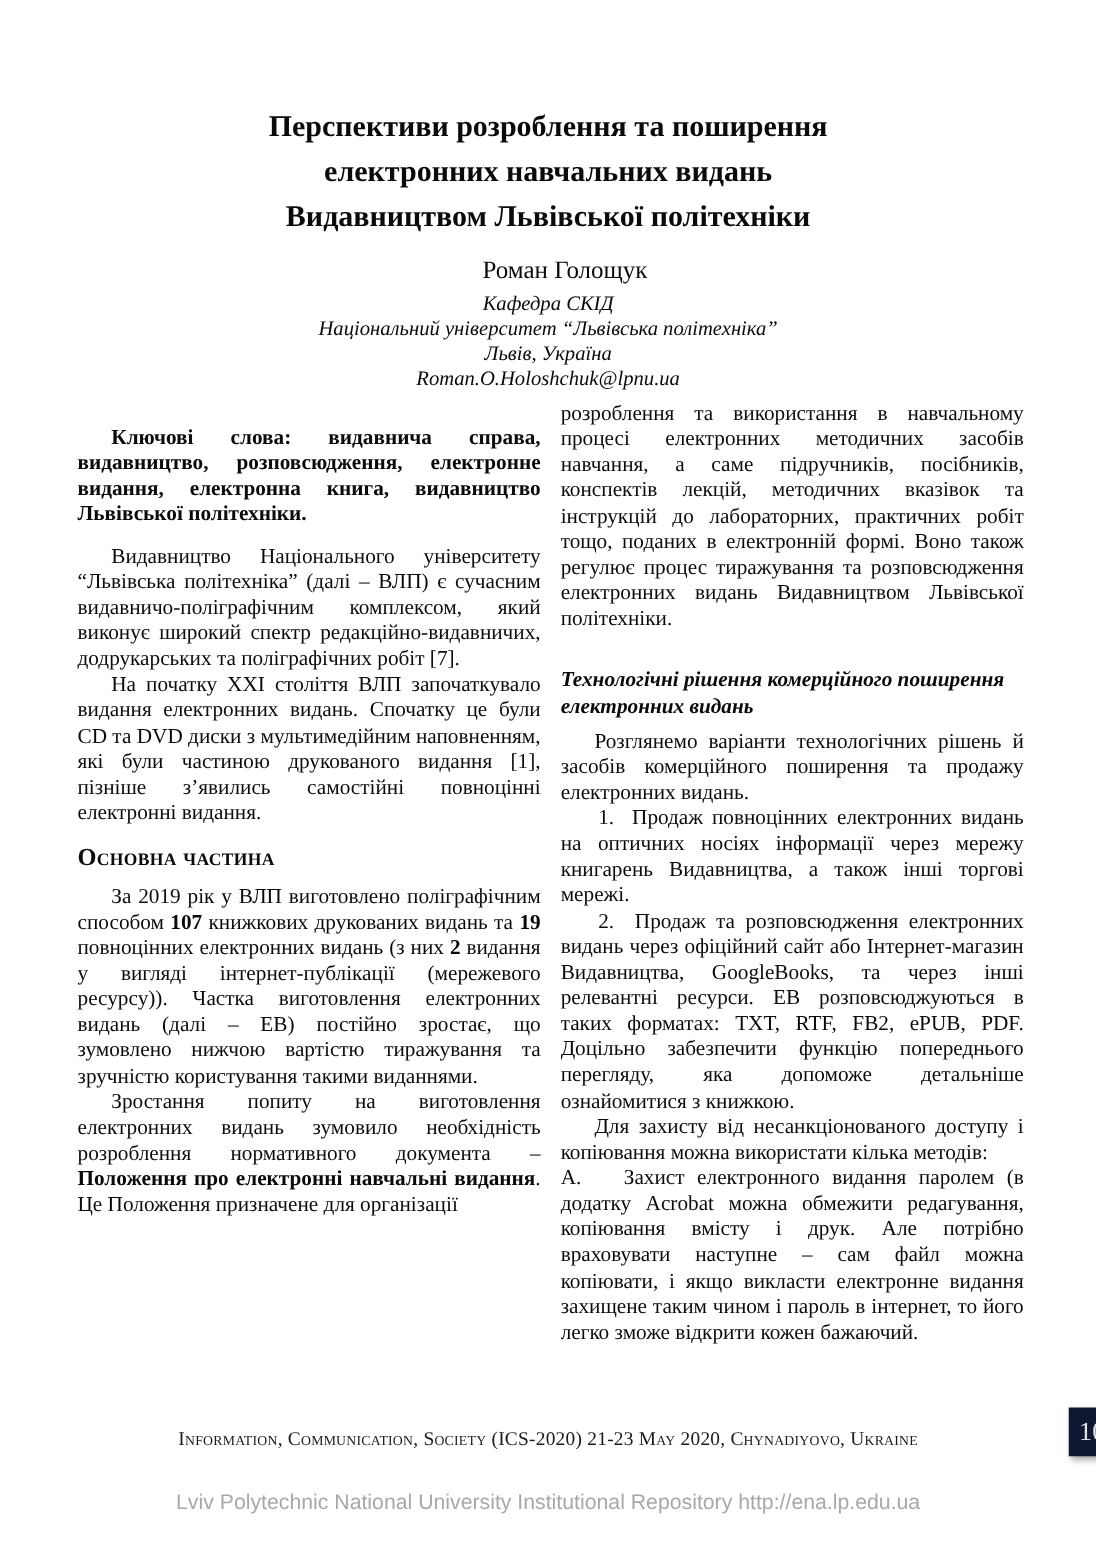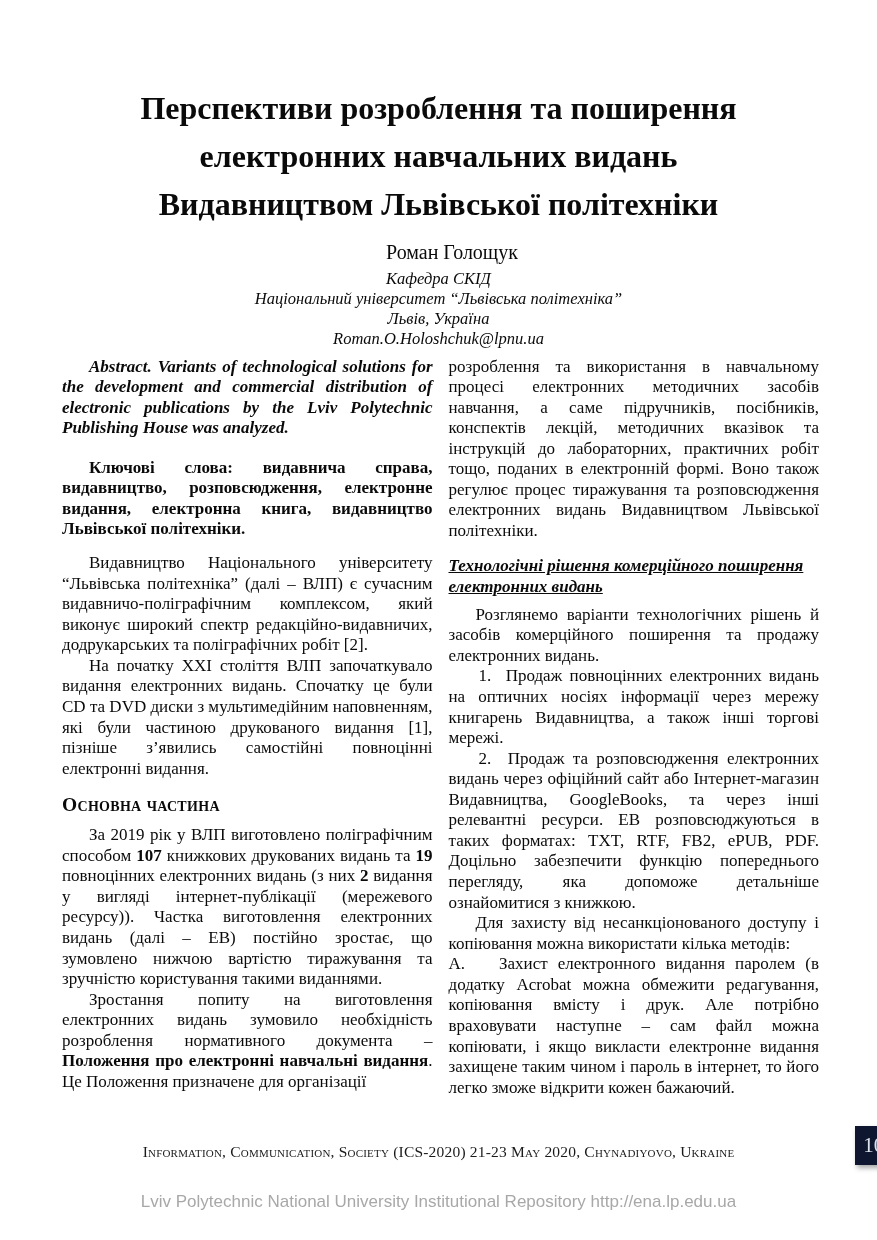--- a/index.html
+++ b/index.html
@@ -2,37 +2,37 @@
 <html lang="uk" style="--badge-bg: #0e1630; --badge-text: #dfe3ee; --repo-text: #a8a8a8;"><head>
 <meta charset="utf-8">
 <style>
   html, body { margin:0; padding:0; background:#ffffff; }
   .page {
     position:relative; width:877px; height:1240px; background:#ffffff;
     font-family:"Liberation Serif", serif; color:#0a0a0a; overflow:hidden;
     box-sizing:border-box;
   }
   .title { margin:0; padding:84px 40px 0; text-align:center;
-    font-size:32px; font-weight:700; line-height:1.5; }
+    font-size:24px; font-weight:700; line-height:1.5; }
   .tline { display:block; }
   .author { text-align:center; margin-top:13px; }
   .author-name { font-size:20px; margin-bottom:5px;padding-left:27px; }
   .affil { font-style:italic; font-size:16.5px; line-height:1.22; }
   .columns { display:flex; gap:16px; padding:7px 58px 0 62px; }
   .col { flex:1; min-width:0; }
   p { margin:0; font-size:17px; line-height:1.21; text-align:justify; }
   .ind  { text-indent:27px; }
   .ind2 { text-indent:30px; }
   .sp1  { margin-top:13px; }
   .abstract { font-weight:700; font-style:italic; text-indent:27px; }
   .keywords { font-weight:700; text-indent:27px; margin-top:19px; }
   .sec { font-variant:small-caps; text-align:left; font-size:19.5px;
     font-weight:700; margin:15px 0 9px; letter-spacing:0.3px; }
   .subsec { font-weight:700; font-style:italic; font-size:17px;
-    line-height:1.27; margin:13px 0 7px; text-align:left;text-decoration:underline; }
+    line-height:1.27; margin:27px 0 7px; text-align:left; }
   .itemA { }
   b { font-weight:700; }
   .conf { position:absolute; left:0; right:0; top:1143px; text-align:center;
     font-variant:small-caps; font-size:15.5px; letter-spacing:0.2px; color:#1a1a1a; }
   .badge { position:absolute; left:855px; top:1126px; width:48px; height:39px;
     display:flex; align-items:center; justify-content:center;
     background:var(--badge-bg, #0e1630); color:var(--badge-text, #dfe3ee);
     font-size:21px; box-shadow:2px 3px 5px rgba(0,0,0,0.35); }
   .repo { position:absolute; left:0; right:0; top:1192px; text-align:center;
     font-family:"Liberation Sans", sans-serif; font-size:17px;
@@ -53,23 +53,22 @@
     <div class="author-name">Роман Голощук</div>
     <div class="affil">Кафедра СКІД</div>
     <div class="affil">Національний університет “Львівська політехніка”</div>
     <div class="affil">Львів, Україна</div>
     <div class="affil">Roman.O.Holoshchuk@lpnu.ua</div>
   </div>
 
   <div class="columns">
 
     <div class="col">
-      <p class="abstract">Abstract. Variants of technological solutions for the development and commercial distribution of electronic publications by the Lviv Polytechnic Publishing House was analyzed.</p>
       <p class="keywords">Ключові слова: видавнича справа, видавництво, розповсюдження, електронне видання, електронна книга, видавництво Львівської політехніки.</p>
-      <p class="ind sp1">Видавництво Національного університету “Львівська політехніка” (далі – ВЛП) є сучасним видавничо-поліграфічним комплексом, який виконує широкий спектр редакційно-видавничих, додрукарських та поліграфічних робіт [2].</p>
+      <p class="ind sp1">Видавництво Національного університету “Львівська політехніка” (далі – ВЛП) є сучасним видавничо-поліграфічним комплексом, який виконує широкий спектр редакційно-видавничих, додрукарських та поліграфічних робіт [7].</p>
       <p class="ind">На початку XXI століття ВЛП започаткувало видання електронних видань. Спочатку це були CD та DVD диски з мультимедійним наповненням, які були частиною друкованого видання [1], пізніше з’явились самостійні повноцінні електронні видання.</p>
       <h2 class="sec">Основна частина</h2>
       <p class="ind">
         <span>За 2019 рік у ВЛП виготовлено поліграфічним способом </span><b>107</b><span> книжкових друкованих видань та </span><b>19</b><span> повноцінних електронних видань (з них </span><b>2</b><span> видання у вигляді інтернет-публікації (мережевого ресурсу)). Частка виготовлення електронних видань (далі – ЕВ) постійно зростає, що зумовлено нижчою вартістю тиражування та зручністю користування такими виданнями.</span>
       </p>
       <p class="ind">
         <span>Зростання попиту на виготовлення електронних видань зумовило необхідність розроблення нормативного документа – </span><b>Положення про електронні навчальні видання</b><span>. Це Положення призначене для організації</span>
       </p>
     </div>
 

